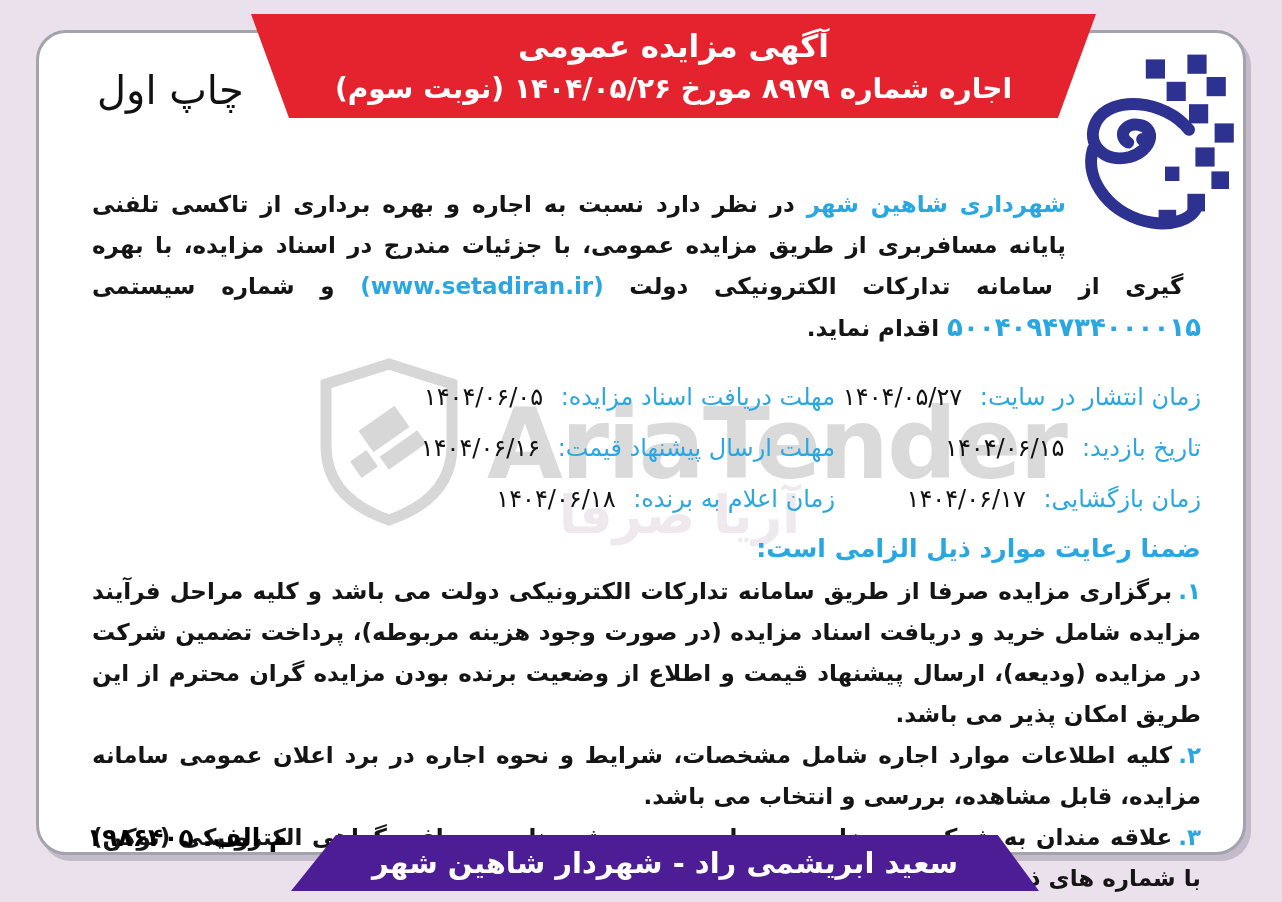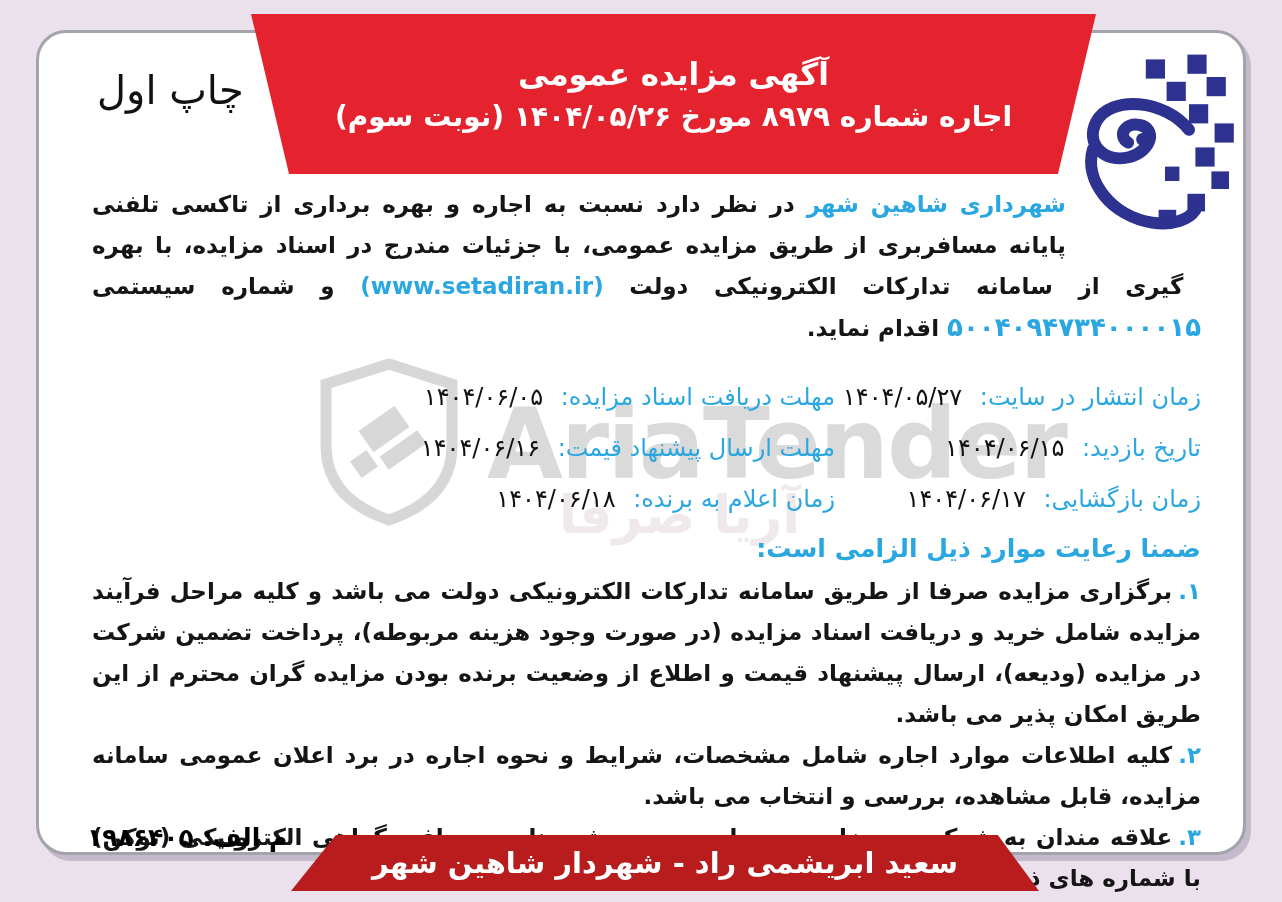--- a/index.html
+++ b/index.html
@@ -8,31 +8,31 @@
     background:#ebe1ec;
     font-family:"DejaVu Sans", sans-serif;
   }
   .page{
     position:absolute;left:36px;top:30px;width:1204px;height:819px;
     background:#ffffff;border:3px solid #a3a3ac;border-radius:30px;
     box-shadow:5px 6px 0 #c3bacb;
   }
   
   .banner-top{
-    position:absolute;top:-19px;left:212px;width:845px;height:160px;
+    position:absolute;top:-19px;left:212px;width:845px;height:104px;
     background:#e5232f;z-index:6;
     clip-path:polygon(0 0,100% 0,95.5% 100%,4.5% 100%);
     display:flex;flex-direction:column;align-items:center;justify-content:center;
     gap:8px;color:#fff;text-align:center;
   }
   .banner-top .l1{font-size:31px;font-weight:bold;}
   .banner-top .l2{font-size:28px;font-weight:bold;direction:rtl;}
   .banner-bottom{
     position:absolute;bottom:-39px;left:252px;width:748px;height:56px;
-    background:#b91c1c;z-index:6;
+    background:#4c1d95;z-index:6;
     clip-path:polygon(6% 0,94.5% 0,100% 100%,0 100%);
     display:flex;align-items:center;justify-content:center;color:#fff;
     font-size:29px;font-weight:bold;direction:rtl;
   }
   
   .print-edition{
     position:absolute;top:34px;left:58px;font-size:40px;font-weight:normal;
     color:#111;direction:rtl;z-index:5;
   }
   .logo{position:absolute;top:20px;right:6px;z-index:5;}

